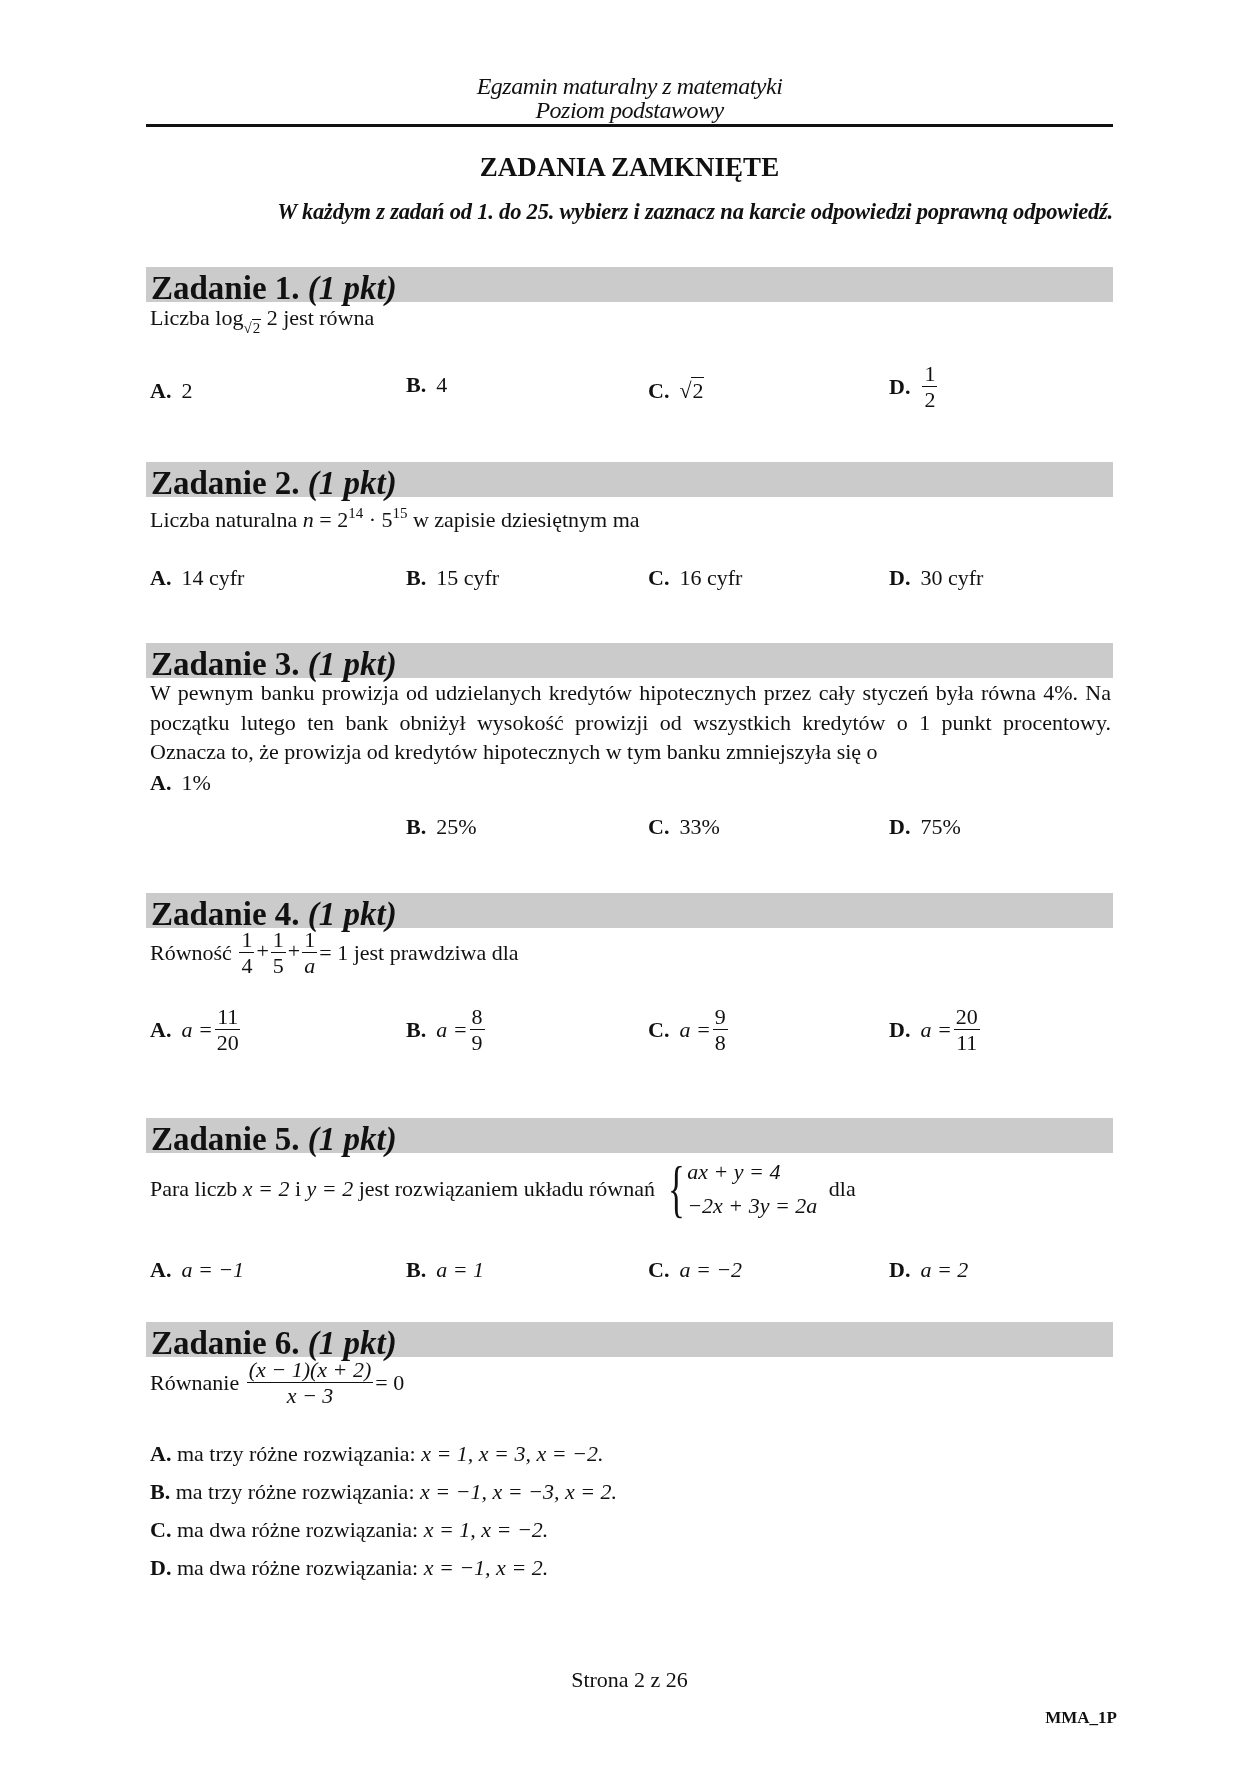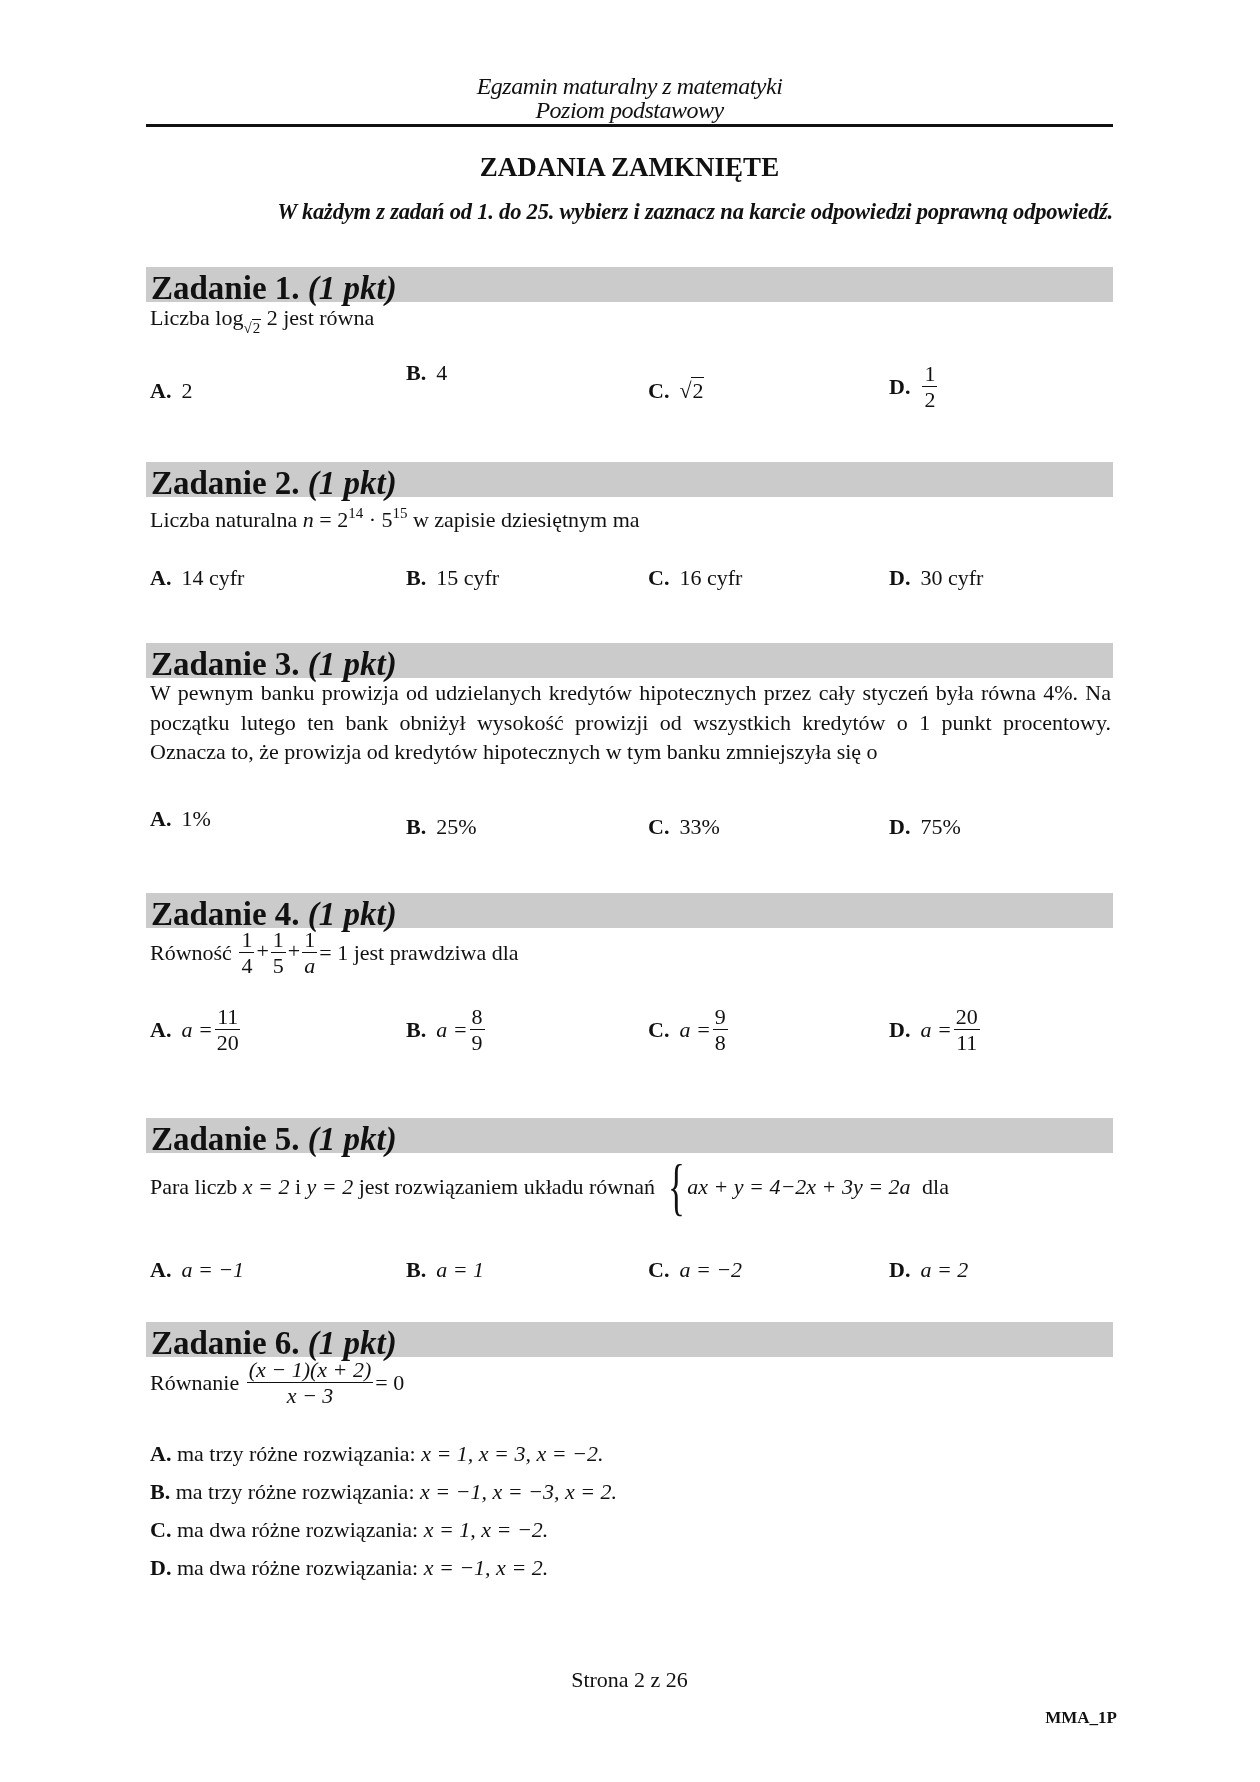--- a/index.html
+++ b/index.html
@@ -20,21 +20,21 @@
   .m { font-style: italic; }
   .frac { display: inline-flex; flex-direction: column; align-items: center; vertical-align: middle; line-height: 1.05; margin: 0 2px; }
   .frac .num { padding: 0 2px 1px 2px; border-bottom: 1.5px solid #111; }
   .frac .den { padding: 1px 2px 0 2px; }
   .sqrt { display: inline-block; }
   .sqrt .rad { border-top: 1.5px solid #111; padding: 0 1px; }
   sup { font-size: 15px; vertical-align: 9px; }
   sub { font-size: 15px; vertical-align: -8px; }
   .sys { display: inline-flex; align-items: center; vertical-align: middle; }
   .brace { font-size: 64px; line-height: 1; transform: scaleX(0.55); margin-right: -4px; font-weight: 200; }
-  .sys .eqs { display: flex; align-items: flex-start; line-height: 34px; }
+  .sys .eqs { display: flex; flex-direction: column; align-items: flex-start; line-height: 34px; }
   .longopt { left: 150px; font-size: 22px; white-space: nowrap; }
   .footer { left: 146px; width: 967px; text-align: center; font-size: 22px; top: 1667px; }
   .code { right: 143px; font-size: 17px; font-weight: bold; top: 1708px; }
 </style>
 </head>
 <body>
 
 <div class="abs running" style="top:73px;">Egzamin maturalny z matematyki</div>
 <div class="abs running" style="top:97px;">Poziom podstawowy</div>
 <div class="abs rule"></div>
@@ -44,21 +44,21 @@
 
 <div class="abs bar" style="top:267px;">
   <span class="hd"><span>Zadanie 1.</span> <i>(1 pkt)</i></span>
 </div>
 <div class="abs line" style="top:305px;">
   <span>Liczba log</span><sub><span class="sqrt">√<span class="rad">2</span></span></sub>
   <span>2</span>
   <span>jest równa</span>
 </div>
 <div class="abs opt" style="left:150px; top:378px;"><b>A.</b><span>2</span></div>
-<div class="abs opt" style="left:406px; top:360px;"><b>B.</b><span>4</span></div>
+<div class="abs opt" style="left:406px; top:372px;"><b>B.</b><span>4</span></div>
 <div class="abs opt" style="left:648px; top:378px;"><b>C.</b><span class="sqrt">√<span class="rad">2</span></span></div>
 <div class="abs opt" style="left:889px; top:362px;"><b style="vertical-align:middle;">D.</b><span class="frac">
       <span class="num">1</span>
       <span class="den">2</span>
     </span></div>
 
 <div class="abs bar" style="top:462px;">
   <span class="hd"><span>Zadanie 2.</span> <i>(1 pkt)</i></span>
 </div>
 <div class="abs line" style="top:505px;">
@@ -68,21 +68,21 @@
 </div>
 <div class="abs opt" style="left:150px; top:565px;"><b>A.</b><span>14 cyfr</span></div>
 <div class="abs opt" style="left:406px; top:565px;"><b>B.</b><span>15 cyfr</span></div>
 <div class="abs opt" style="left:648px; top:565px;"><b>C.</b><span>16 cyfr</span></div>
 <div class="abs opt" style="left:889px; top:565px;"><b>D.</b><span>30 cyfr</span></div>
 
 <div class="abs bar" style="top:643px;">
   <span class="hd"><span>Zadanie 3.</span> <i>(1 pkt)</i></span>
 </div>
 <div class="abs para" style="top:678px;">W pewnym banku prowizja od udzielanych kredytów hipotecznych przez cały styczeń była równa 4%. Na początku lutego ten bank obniżył wysokość prowizji od wszystkich kredytów o 1 punkt procentowy. Oznacza to, że prowizja od kredytów hipotecznych w tym banku zmniejszyła się o</div>
-<div class="abs opt" style="left:150px; top:806px;"><b>A.</b><span>1%</span></div>
+<div class="abs opt" style="left:150px; top:770px;"><b>A.</b><span>1%</span></div>
 <div class="abs opt" style="left:406px; top:814px;"><b>B.</b><span>25%</span></div>
 <div class="abs opt" style="left:648px; top:814px;"><b>C.</b><span>33%</span></div>
 <div class="abs opt" style="left:889px; top:814px;"><b>D.</b><span>75%</span></div>
 
 <div class="abs bar" style="top:893px;">
   <span class="hd"><span>Zadanie 4.</span> <i>(1 pkt)</i></span>
 </div>
 <div class="abs line" style="top:928px;">
   <span style="vertical-align:middle;">Równość</span>
   <span class="frac">

